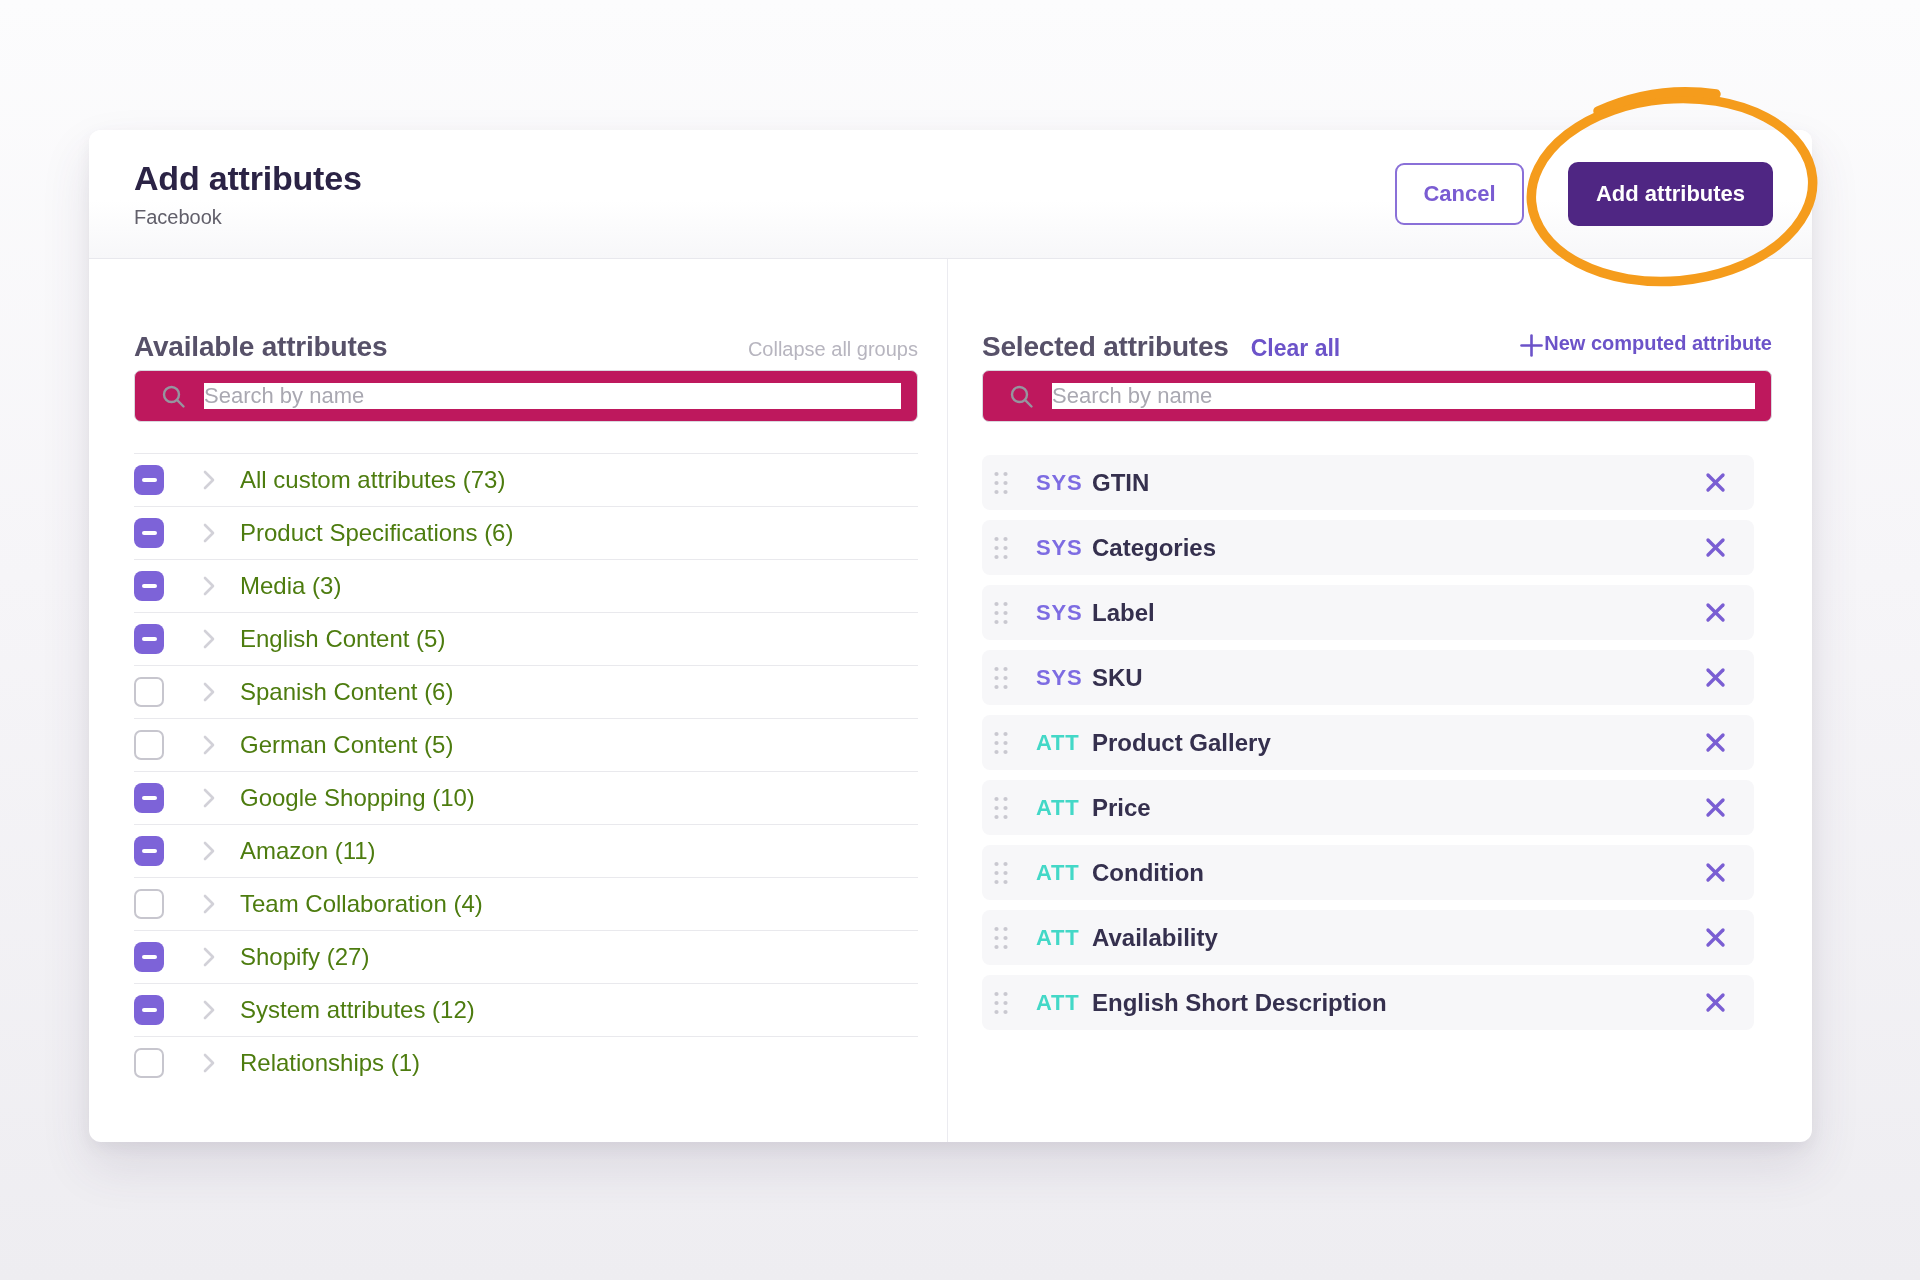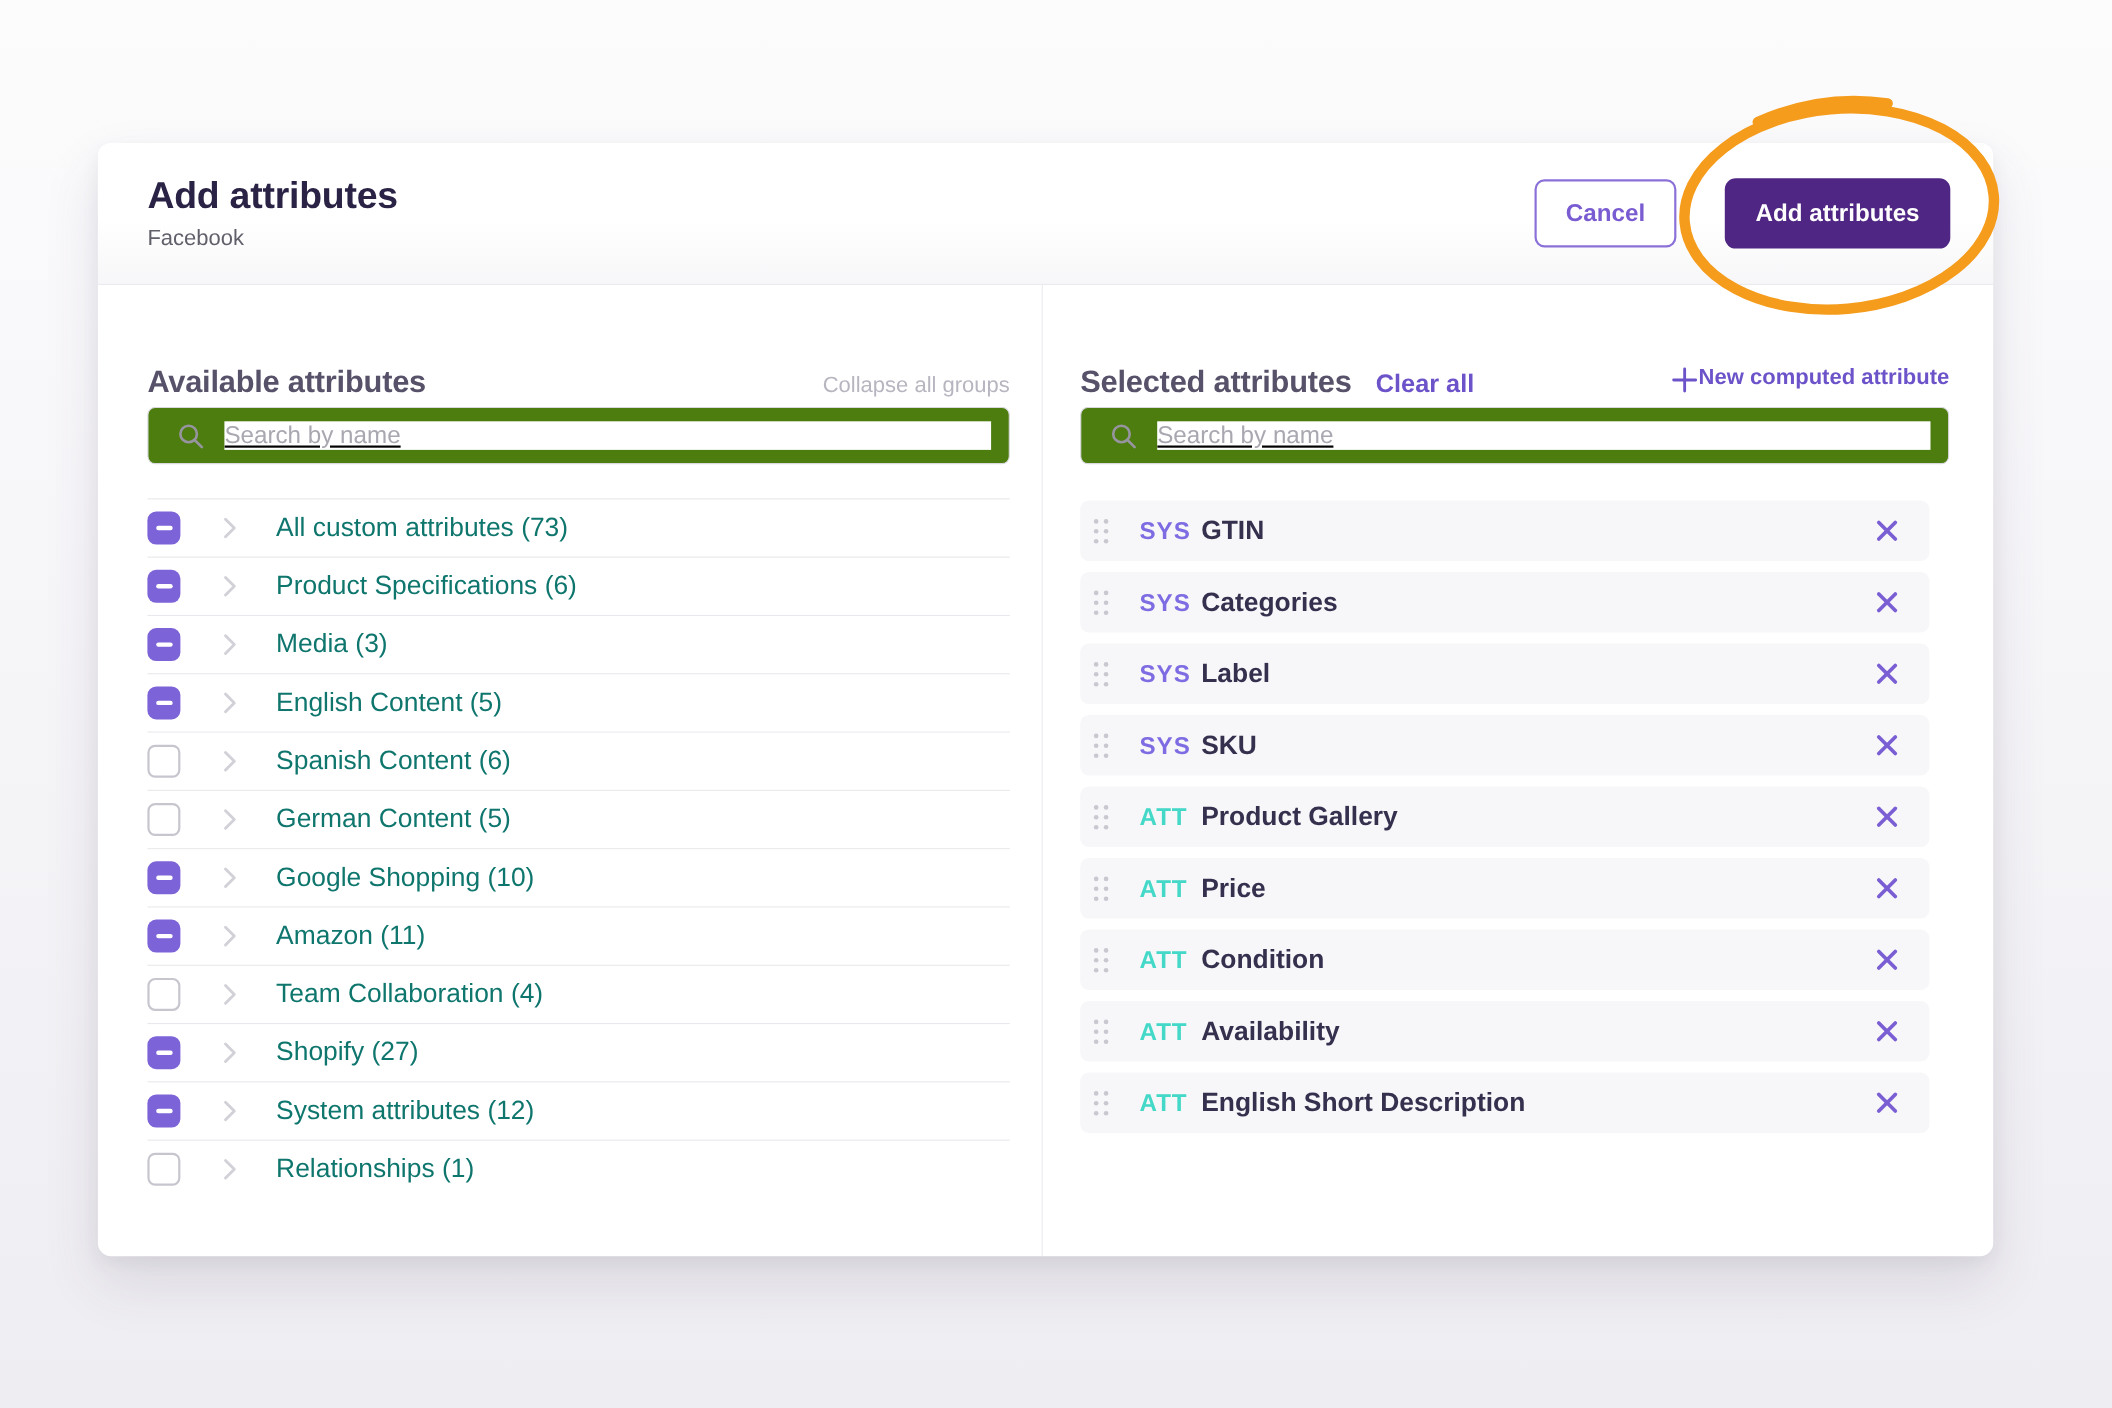--- a/index.html
+++ b/index.html
@@ -52,21 +52,21 @@
   .panel-heading { font-size:28px; font-weight:700; color:#575169; letter-spacing:-0.2px; }
   .muted-link { margin-left:auto; font-size:20px; color:#b7b5bf; text-decoration:none; cursor:pointer; }
   .clear-link { margin-left:22px; font-size:23px; font-weight:600; color:#6c53c9; text-decoration:none; cursor:pointer;text-align:center; }
   .new-link { margin-left:auto; font-size:20px; font-weight:600; color:#6c53c9; text-decoration:none; cursor:pointer;
               display:inline-flex; align-items:center; }
   .new-link svg { position:relative; top:2px; }
 
   
   .search {
     margin-top:1px; height:52px; border:1.5px solid #d9d8de; border-radius:7px;
-    display:flex; align-items:center; padding:0 16px 0 26px; background:#4d7c0f;text-decoration:underline;
+    display:flex; align-items:center; padding:0 16px 0 26px; background:#be185d;
   }
   .search svg { flex:0 0 auto; }
   .search input {
     border:none; outline:none; flex:1; margin-left:18px;
     font-family:"Liberation Sans",sans-serif; font-size:22px; color:#4a4556;
   }
   .search input::placeholder { color:#a9a8b1; }
 
   
   .group-list { margin-top:31px; }
@@ -75,21 +75,21 @@
     display:flex; align-items:center; cursor:pointer;
   }
   .cbx {
     width:30px; height:30px; border-radius:8px; flex:0 0 30px;
     display:flex; align-items:center; justify-content:center;
   }
   .cbx.indeterminate { background:#7d63d8; }
   .cbx.indeterminate .minus { width:15px; height:4.5px; border-radius:2.5px; background:#ffffff; }
   .cbx.unchecked { background:#ffffff; border:2.5px solid #c7c6ce; border-radius:7px; }
   .chev { margin-left:38px; width:14px; display:flex; align-items:center; }
-  .grp-label { margin-left:35px; font-size:24px; font-weight:500; color:#0f766e; }
+  .grp-label { margin-left:24px; font-size:24px; font-weight:500; color:#4d7c0f; }
 
   
   .selected-list { margin-top:33px; }
   .sel-row {
     height:55px; margin-bottom:10px; margin-right:18px; border-radius:8px;
     background:#f7f7f9; display:flex; align-items:center;
     padding:0 24px 0 10px;
   }
   .drag { width:18px; display:flex; cursor:grab; flex:0 0 18px; margin-left:0; }
   .badge { margin-left:26px; width:44px; font-size:22px; font-weight:700; letter-spacing:0.8px; flex:0 0 44px; }

